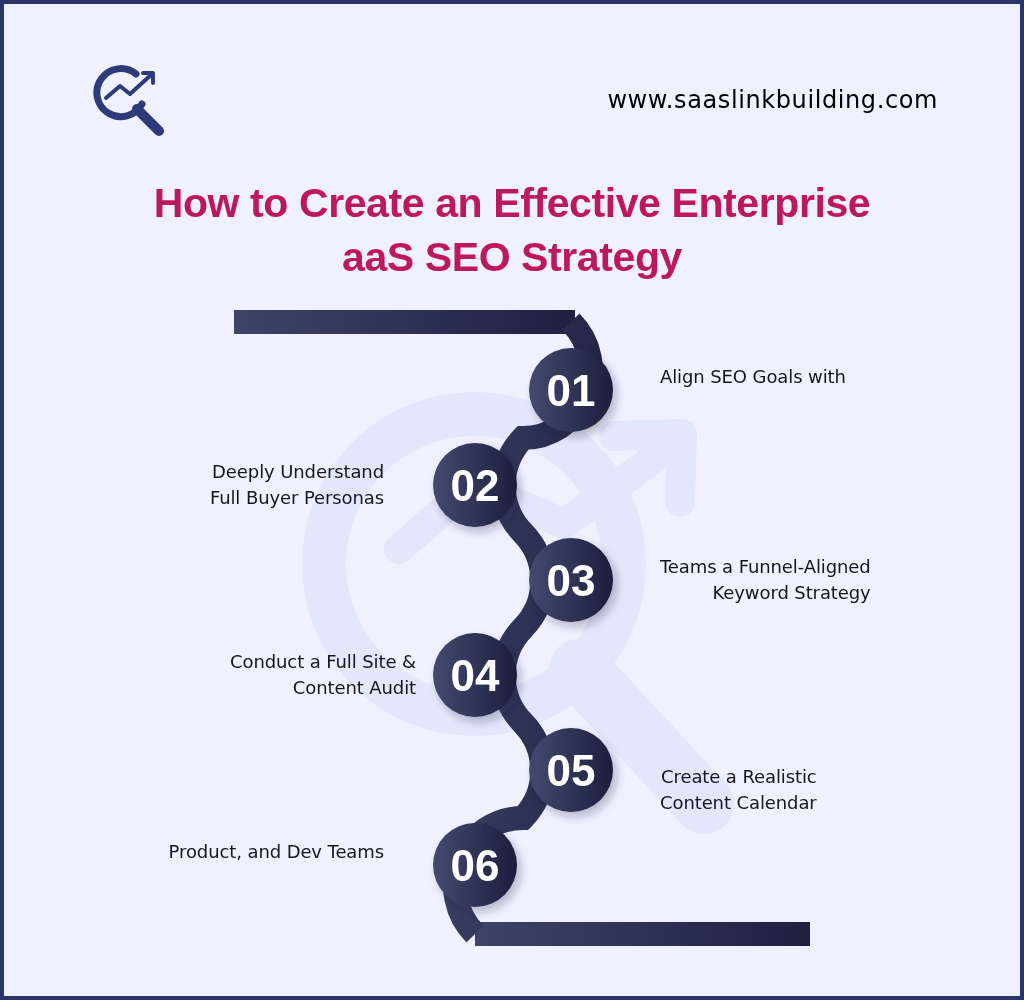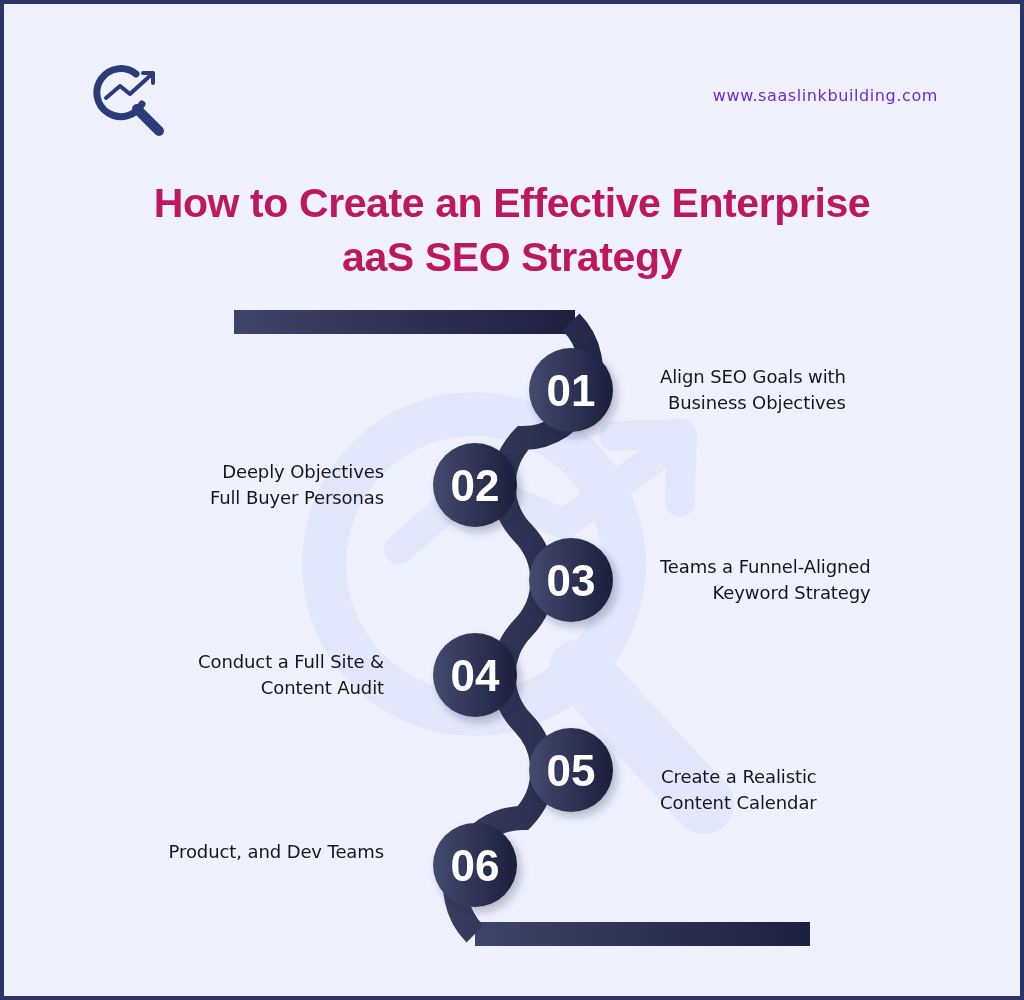--- a/index.html
+++ b/index.html
@@ -10,21 +10,21 @@
   .frame {
     position: absolute; left: 0; top: 0;
     width: 1024px; height: 1000px;
     box-sizing: border-box;
     background: #eff2fe;
     border: 4px solid #2b3566;
   }
   .logo { position: absolute; left: 88px; top: 60px; width: 80px; height: 75px; }
   .url {
     position: absolute; right: 82px; top: 82px;
-    font-size: 16px; letter-spacing: 0.6px; color: #6d28d9;
+    font-size: 24px; letter-spacing: 0.6px; color: #000000;
     font-family: "DejaVu Sans", sans-serif;
   }
   .title {
     position: absolute; left: 0; top: 172px; width: 1016px;
     text-align: center; font-weight: 700; font-size: 41px; line-height: 54px;
     color: #be185d; letter-spacing: -0.4px;
   }
   .title span { display: block; }
   .watermark { position: absolute; left: 0; top: 0; width: 1016px; height: 992px; pointer-events: none; }
   .snake { position: absolute; left: 0; top: 0; width: 1016px; height: 992px; }
@@ -120,31 +120,30 @@
       <text x="471" y="497">02</text>
       <text x="567" y="592">03</text>
       <text x="471" y="687">04</text>
       <text x="567" y="782">05</text>
       <text x="471" y="877">06</text>
     </g>
   </svg>
 
   <div class="step-label right" style="left:656px; top:360px;">
     <span>Align SEO Goals with</span>
-    <span>Business Objectives</span>
   </div>
   <div class="step-label left" style="right:636px; top:455px;">
-    <span>Deeply Objectives</span>
+    <span>Deeply Understand</span>
     <span>Full Buyer Personas</span>
   </div>
   <div class="step-label right" style="left:656px; top:550px;">
     <span>Teams a Funnel-Aligned</span>
     <span>Keyword Strategy</span>
   </div>
-  <div class="step-label left" style="right:636px; top:645px;">
+  <div class="step-label left" style="right:604px; top:645px;">
     <span>Conduct a Full Site &amp;</span>
     <span>Content Audit</span>
   </div>
   <div class="step-label right" style="left:656px; top:740px;margin-top:20px;">
     <span>Create a Realistic</span>
     <span>Content Calendar</span>
   </div>
   <div class="step-label left" style="right:636px; top:835px;">
     <span>Product, and Dev Teams</span>
   </div>

